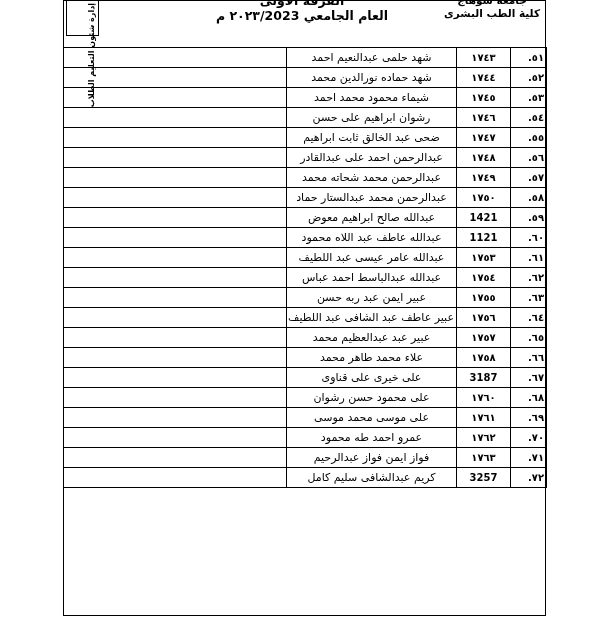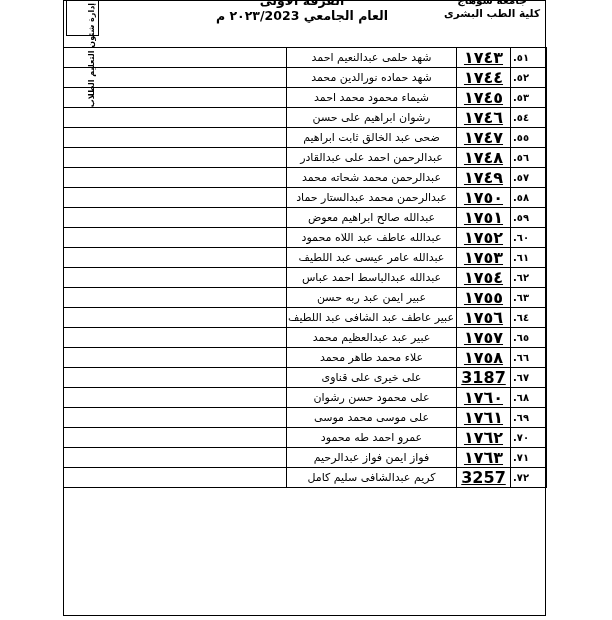--- a/index.html
+++ b/index.html
@@ -57,22 +57,22 @@
     table-layout:fixed;
   }
   table.students td {
     border:1px solid #000;
     height:20px;
     padding:0 2px;
     overflow:hidden;
     white-space:nowrap;
     box-sizing:border-box;
   }
-  td.serial-cell { width:36px; text-align:left; font-size:10px; font-weight:bold; }
-  td.id-cell     { width:54px; text-align:center; font-size:16px; font-weight:bold;text-decoration:underline; }
+  td.serial-cell { width:36px; text-align:right; font-size:10px; font-weight:bold; }
+  td.id-cell     { width:54px; text-align:center; font-size:10px; font-weight:bold; }
   td.name-cell   { width:170px; text-align:center; font-size:11px; font-weight:normal; }
   td.empty-cell  { }
 </style>
 </head>
 <body>
 
 <div class="page" dir="rtl">
   <div class="frame">
 
     <div class="hdr-right">
@@ -134,27 +134,27 @@
             <td class="empty-cell"></td>
           </tr>
           <tr>
             <td class="serial-cell" dir="ltr">.٥٨</td>
             <td class="id-cell">١٧٥٠</td>
             <td class="name-cell">عبدالرحمن محمد عبدالستار حماد</td>
             <td class="empty-cell"></td>
           </tr>
           <tr>
             <td class="serial-cell" dir="ltr">.٥٩</td>
-            <td class="id-cell">١٧٥١</td>
+            <td class="id-cell">1421</td>
             <td class="name-cell">عبدالله صالح ابراهيم معوض</td>
             <td class="empty-cell"></td>
           </tr>
           <tr>
             <td class="serial-cell" dir="ltr">.٦٠</td>
-            <td class="id-cell">١٧٥٢</td>
+            <td class="id-cell">1121</td>
             <td class="name-cell">عبدالله عاطف عبد اللاه محمود</td>
             <td class="empty-cell"></td>
           </tr>
           <tr>
             <td class="serial-cell" dir="ltr">.٦١</td>
             <td class="id-cell">١٧٥٣</td>
             <td class="name-cell">عبدالله عامر عيسى عبد اللطيف</td>
             <td class="empty-cell"></td>
           </tr>
           <tr>

